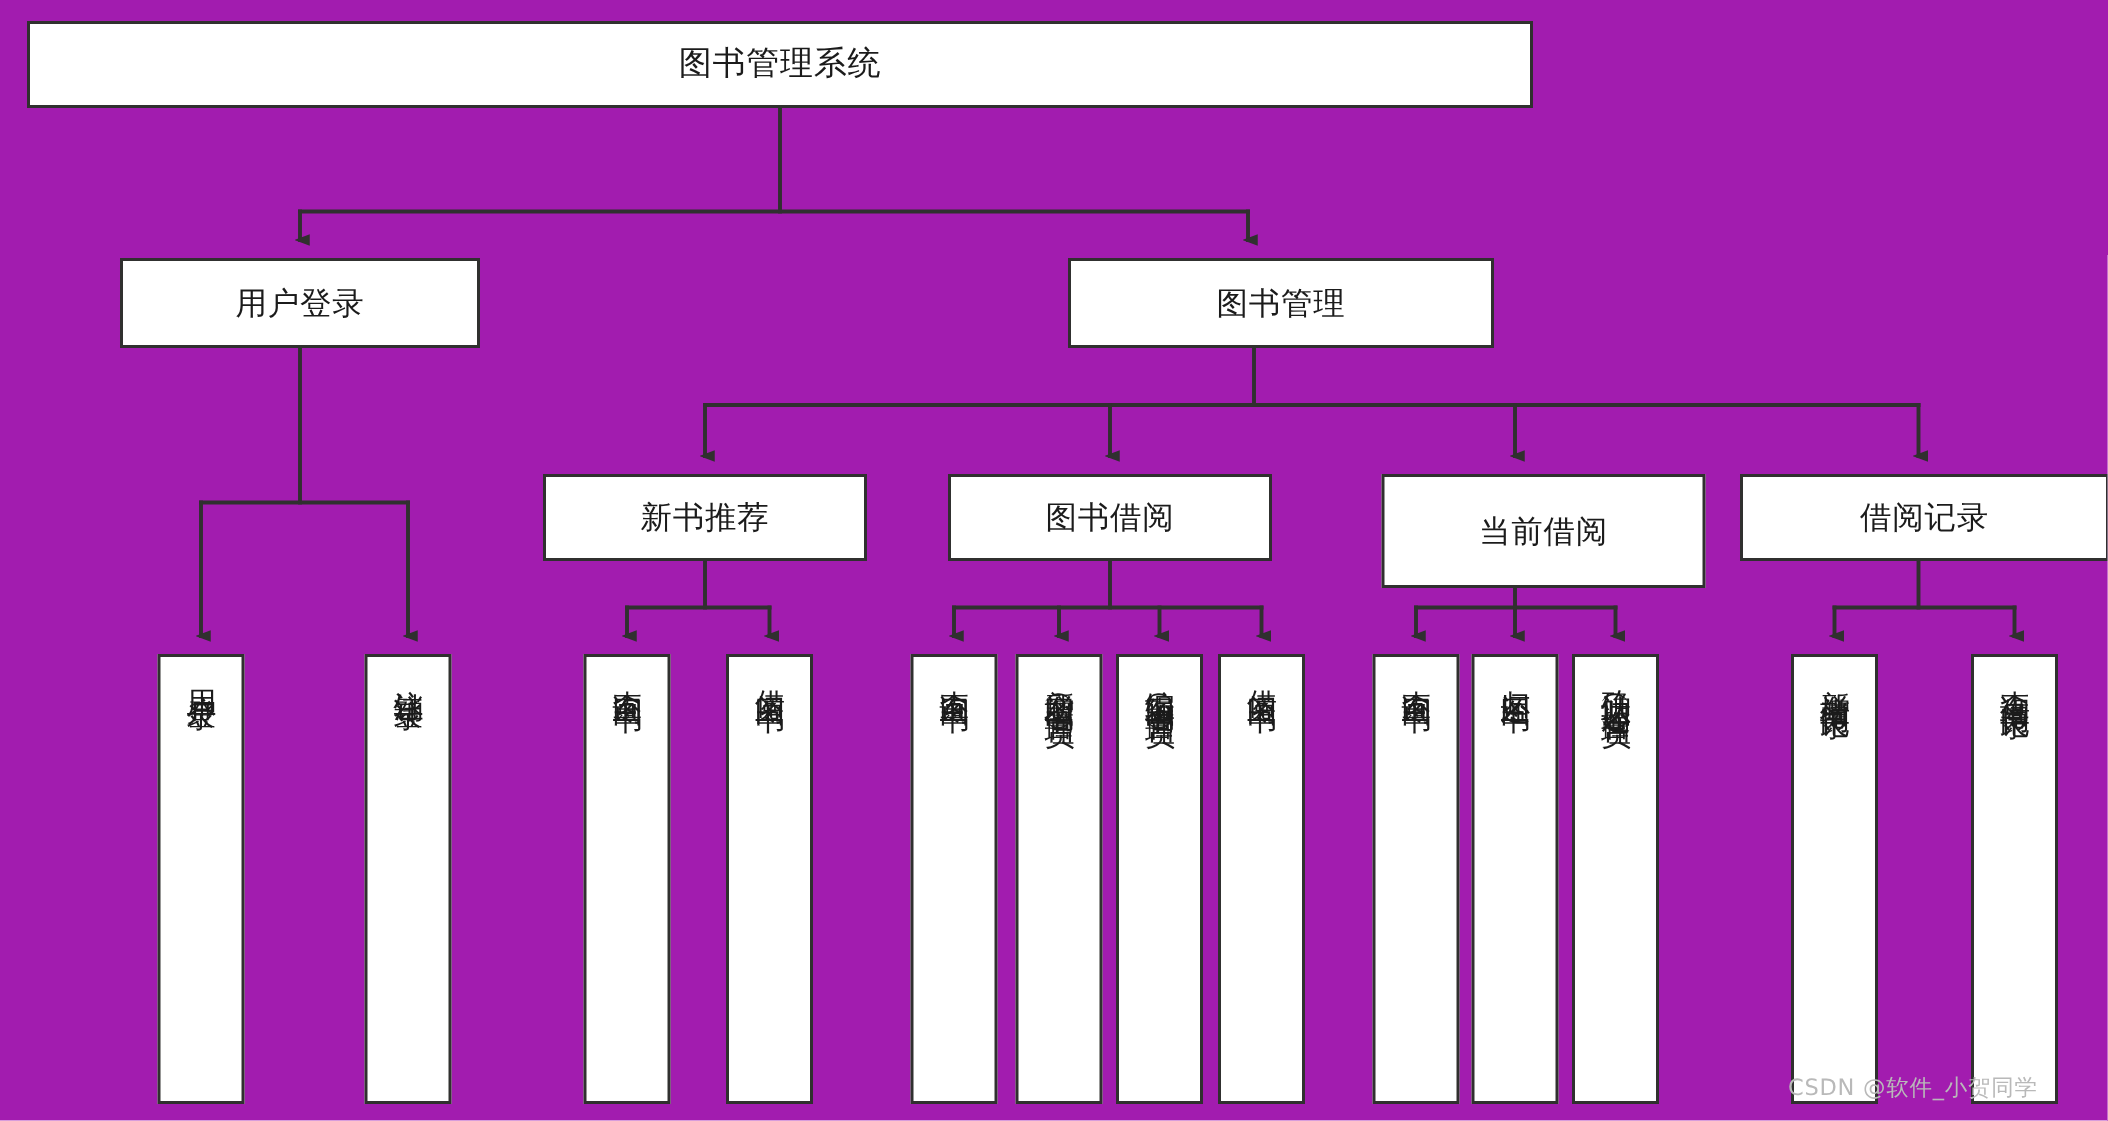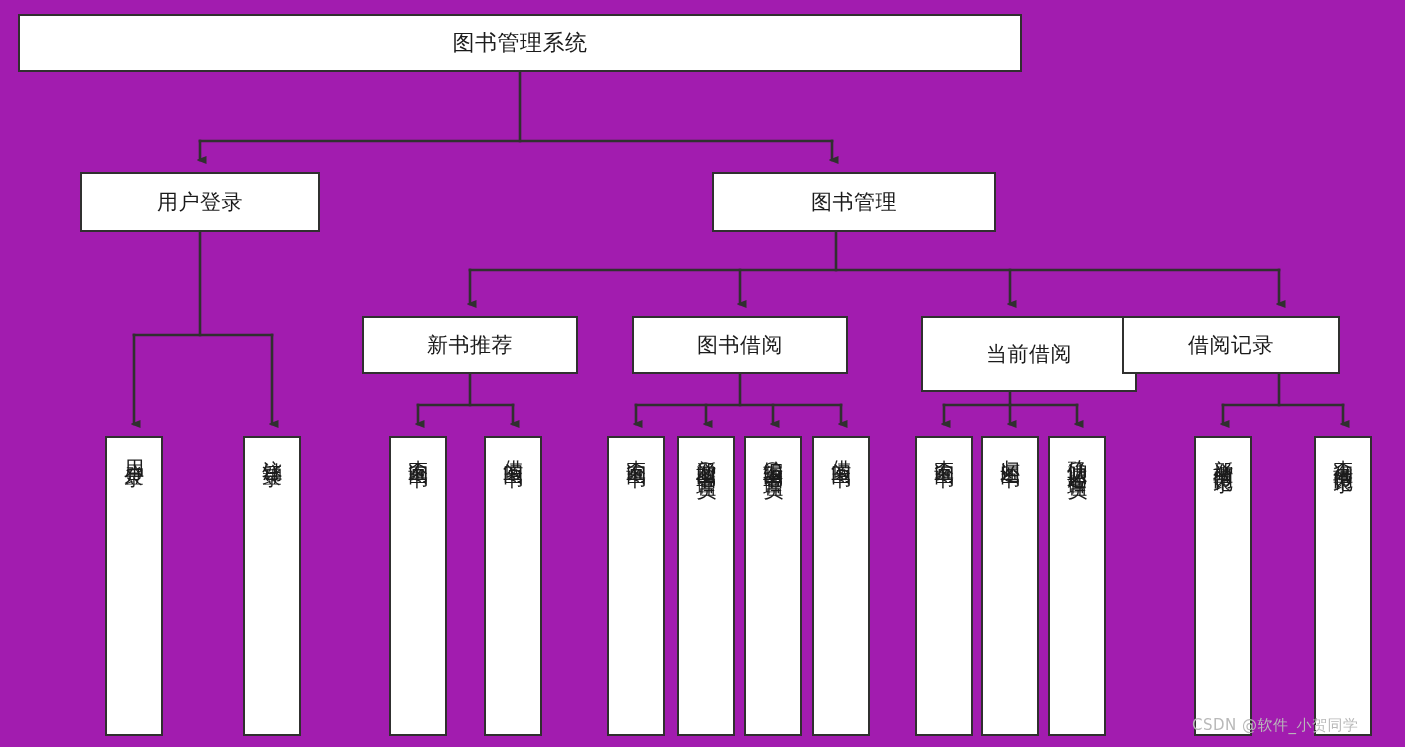--- a/index.html
+++ b/index.html
@@ -136,21 +136,21 @@
 
   <div class="node l3" style="left: 362px; top: 316px; width: 216px; height: 58px;">
     <span class="node-label">新书推荐</span>
   </div>
   <div class="node l3" style="left: 632px; top: 316px; width: 216px; height: 58px;">
     <span class="node-label">图书借阅</span>
   </div>
   <div class="node l3" style="left: 902px; top: 316px; width: 216px; height: 76px; margin-left: 19px;">
     <span class="node-label">当前借阅</span>
   </div>
-  <div class="node l3" style="left: 1122px; top: 316px; width: 218px; height: 58px; align-items: center;">
+  <div class="node l3" style="left: 1160px; top: 316px; width: 246px; height: 58px; align-items: center;">
     <span class="node-label">借阅记录</span>
   </div>
 
   <div class="node leaf" style="left: 105px; top: 436px; width: 58px; height: 300px;">
     <span class="node-label">用户登录</span>
   </div>
   <div class="node leaf" style="left: 243px; top: 436px; width: 58px; height: 300px;">
     <span class="node-label">注销登录</span>
   </div>
   <div class="node leaf" style="left: 389px; top: 436px; width: 58px; height: 300px;">

